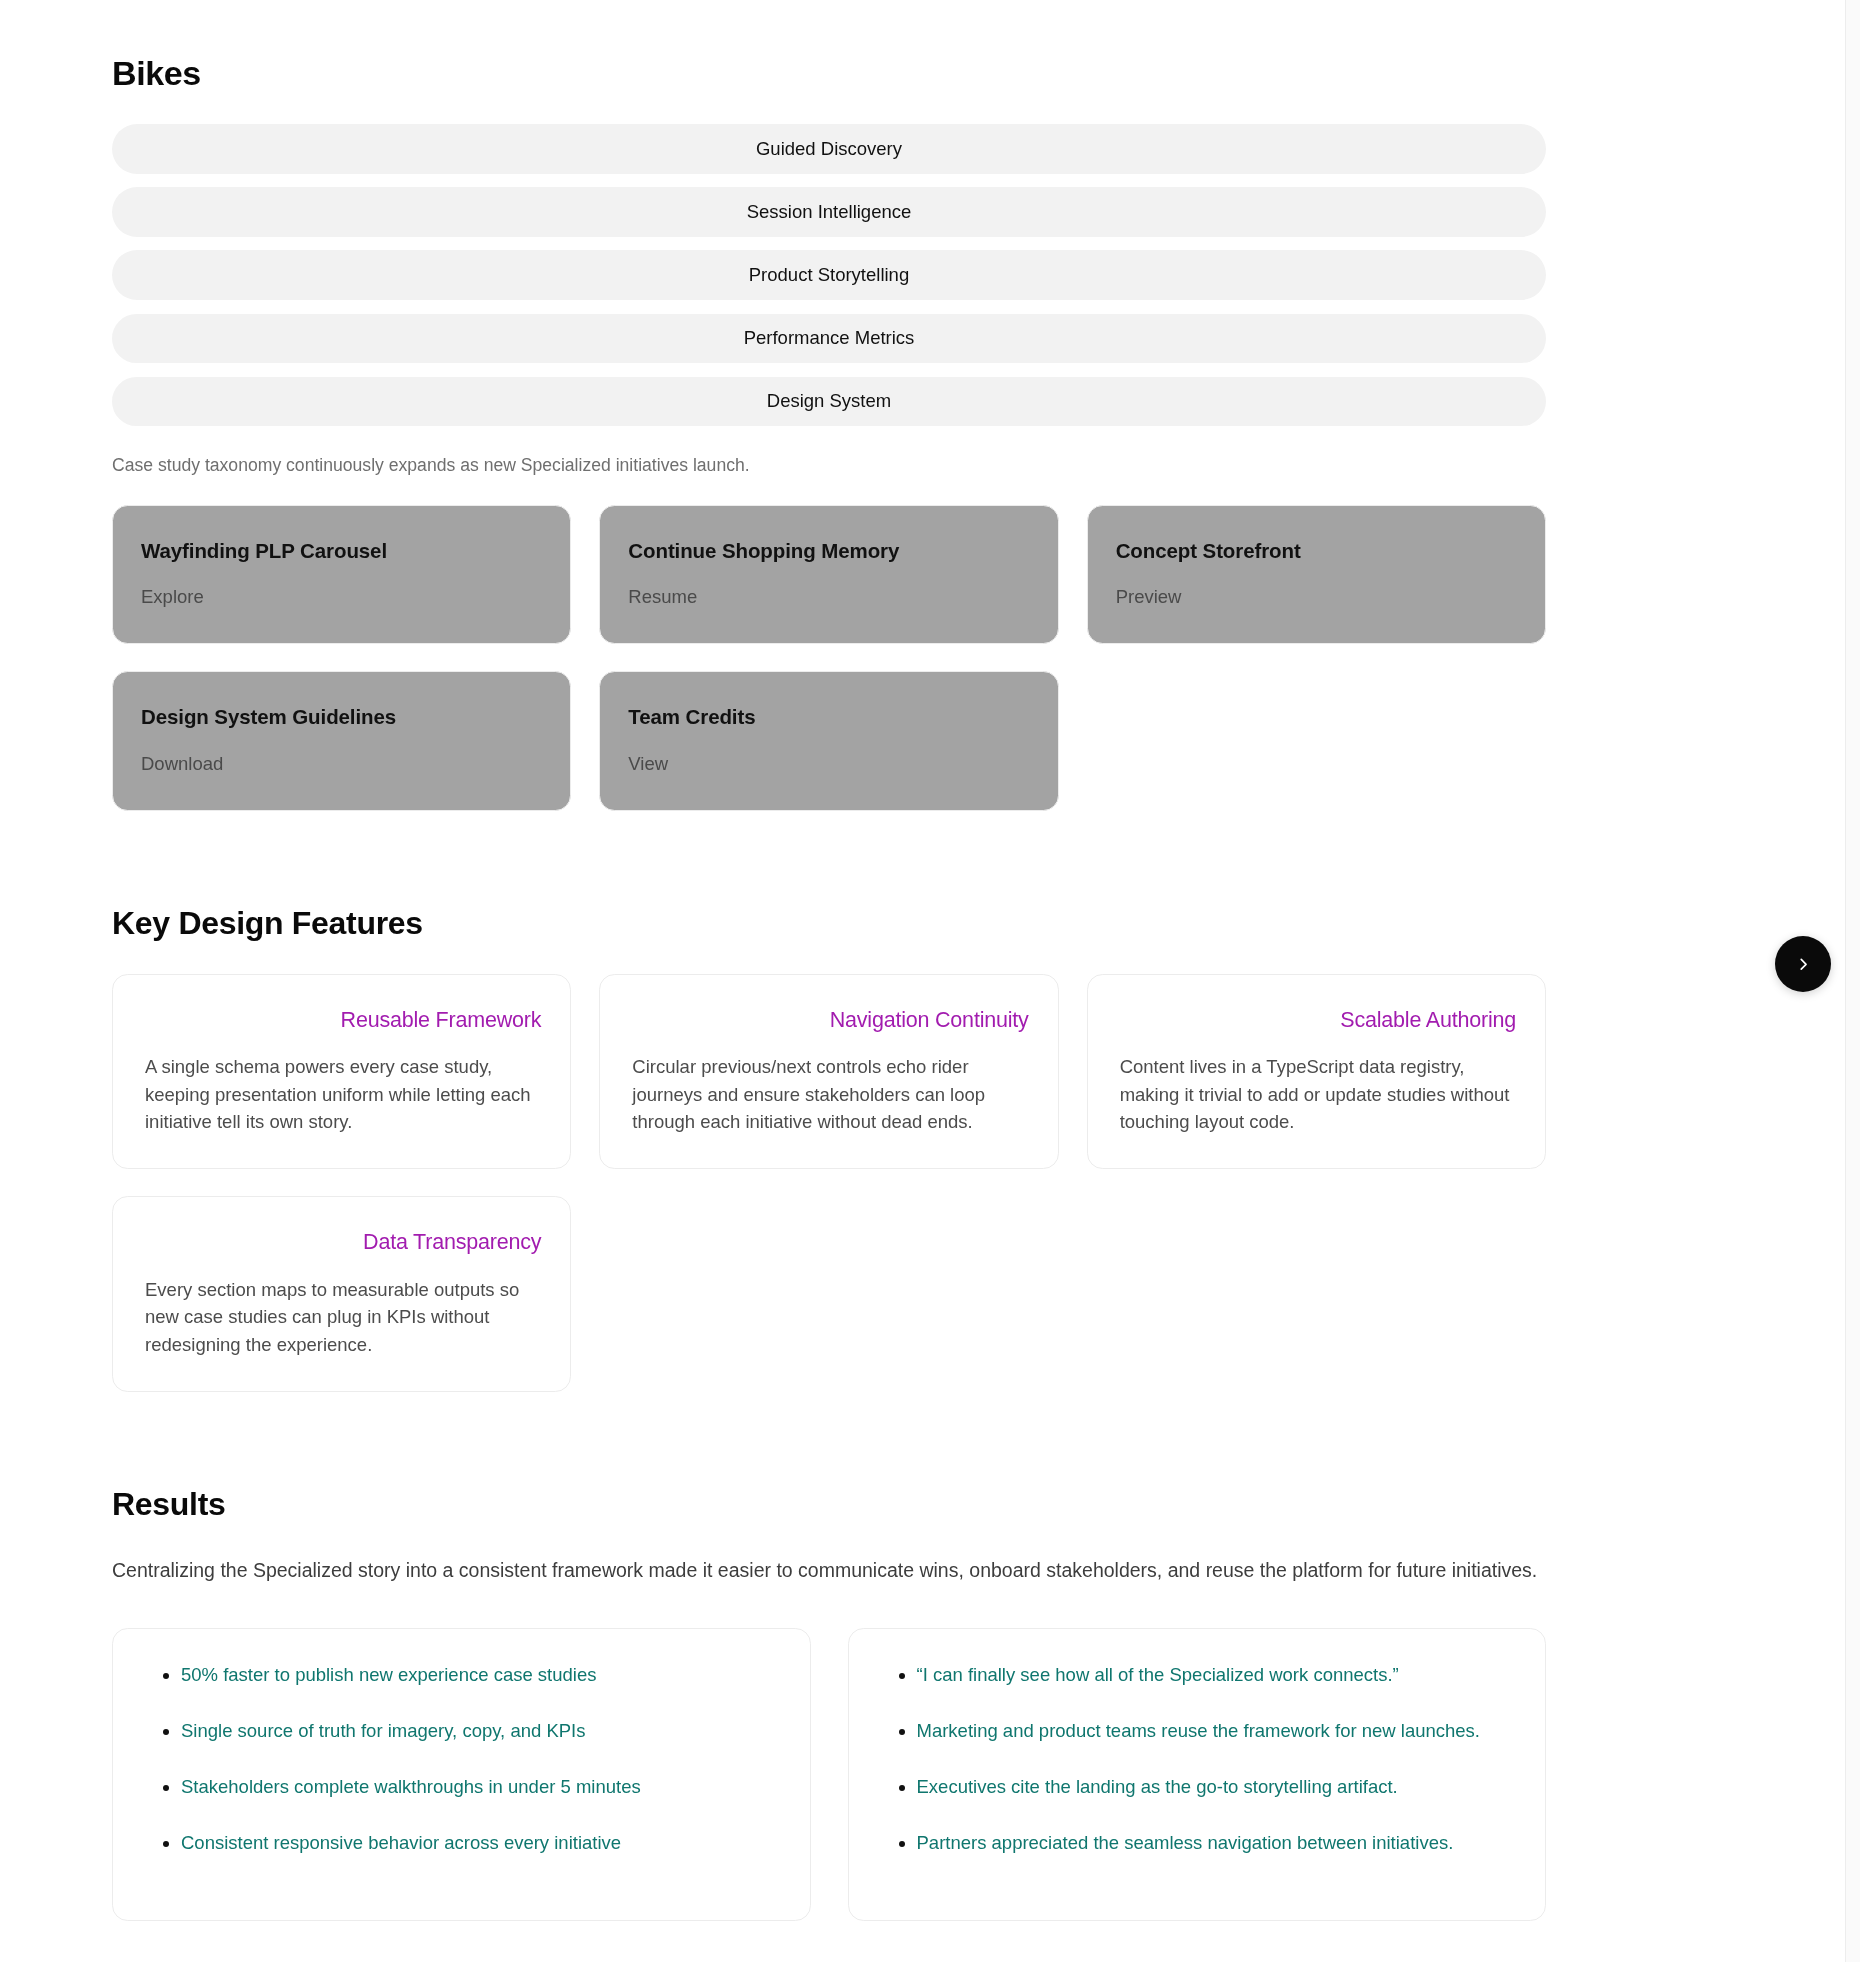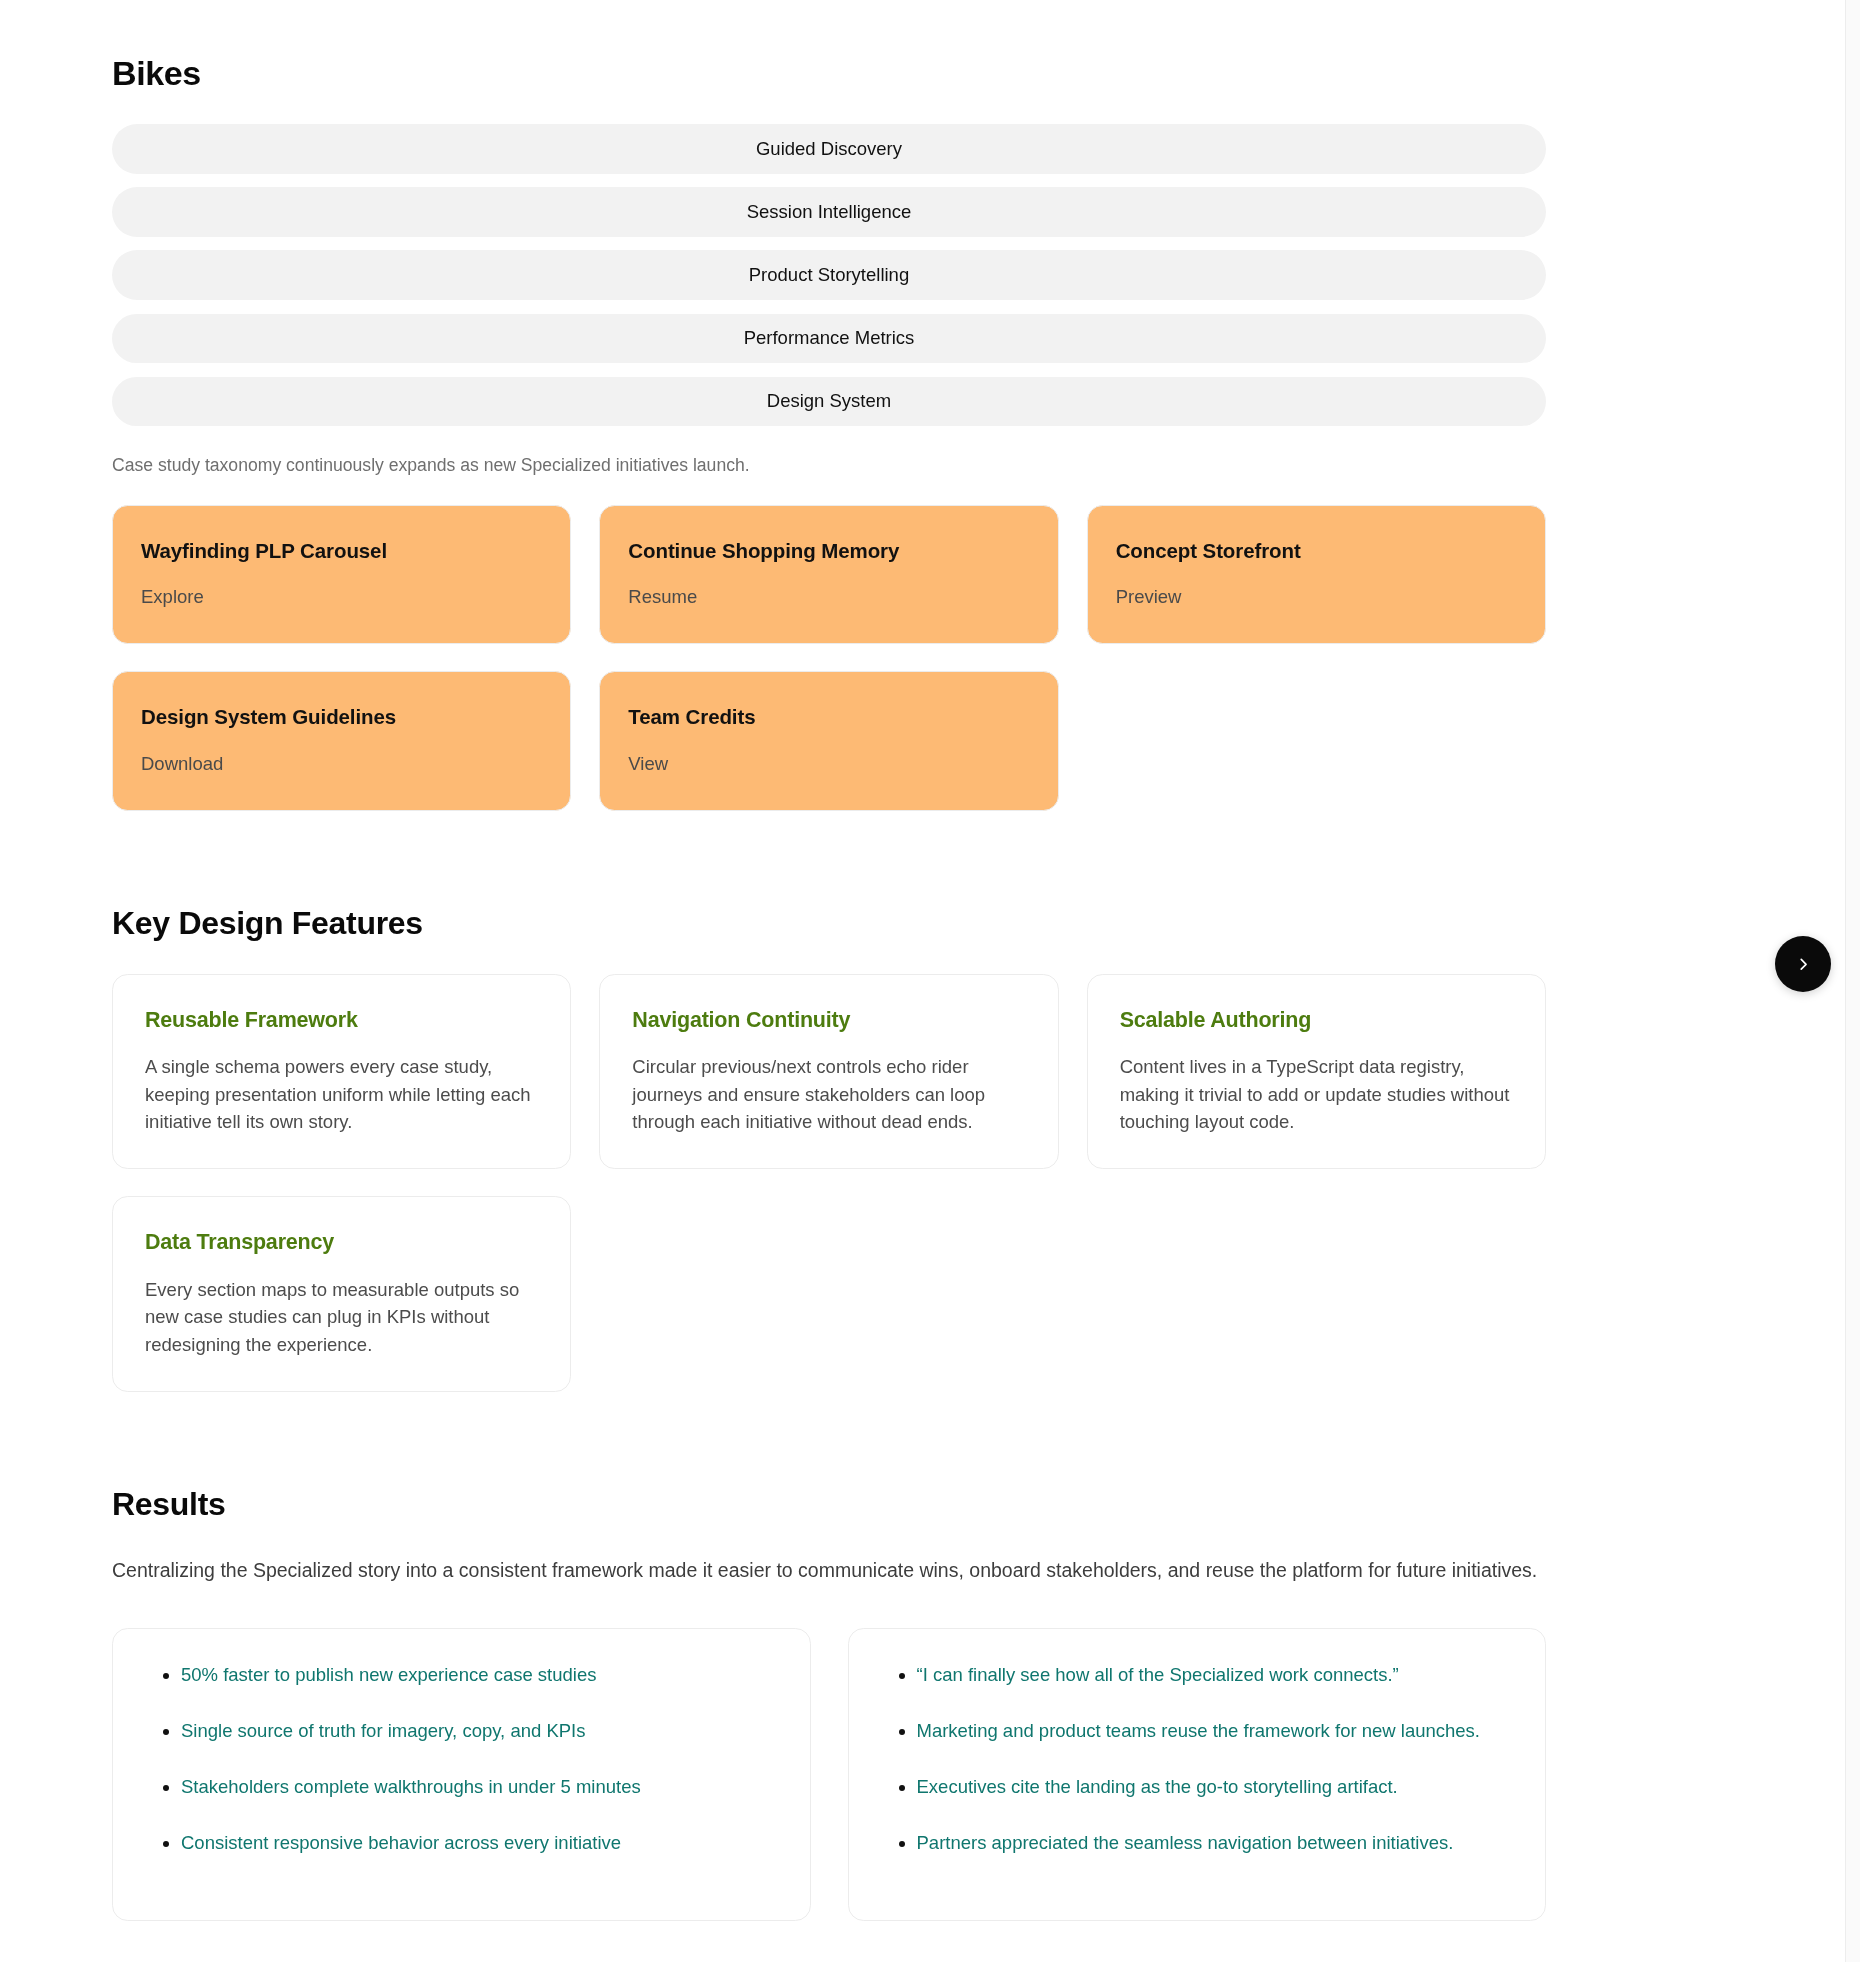--- a/index.html
+++ b/index.html
@@ -85,21 +85,21 @@
   }
 
   
   .tile-grid {
     display: grid;
     grid-template-columns: repeat(3, 1fr);
     gap: 27px 28px;
     margin-top: 27px;
   }
   .tile {
-    background: #fdba74;
+    background: #a3a3a3;
     border: 1px solid #ececec;
     border-radius: 15.6px;
     padding: 33px 28px 35px 28px;
     min-height: 134px;
     cursor: pointer;
   }
   .tile-title {
     font-size: 20.5px;
     font-weight: 700;
     color: #111111;
@@ -122,24 +122,25 @@
     align-items: start;
   }
   .feature-card {
     background: #ffffff;
     border: 1px solid #ececec;
     border-radius: 15.6px;
     padding: 33px 29px 33px 32px;
   }
   .feature-title {
     font-size: 21.5px;
-    font-weight: 700;
-    color: #4d7c0f;
+    font-weight: 400;
+    color: #a21caf;
     letter-spacing: -0.2px;
     margin: 0;
+    text-align: right;
   }
   .feature-body {
     font-size: 18.5px;
     line-height: 1.48;
     color: #4c4c4c;
     margin-top: 20.5px;
   }
 
   
   .results-lead {

